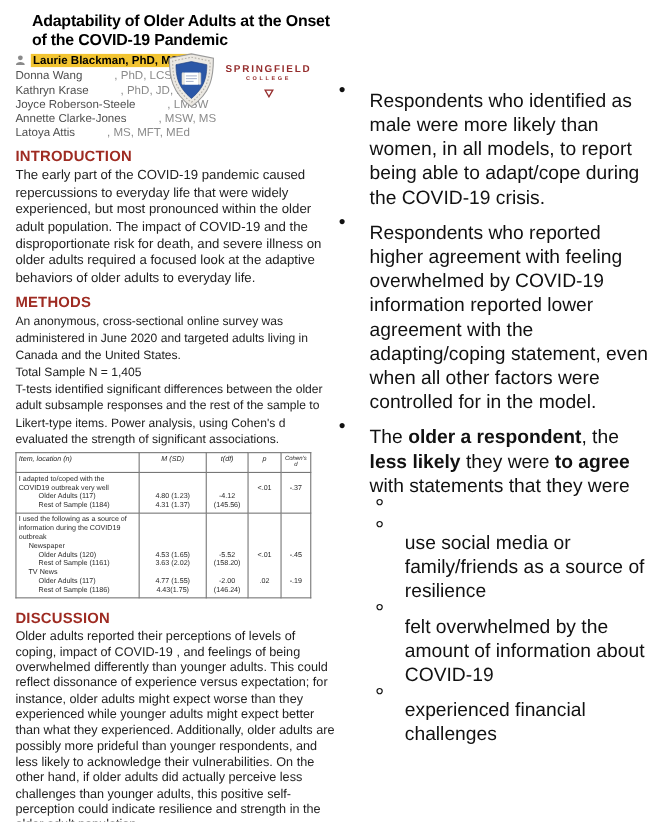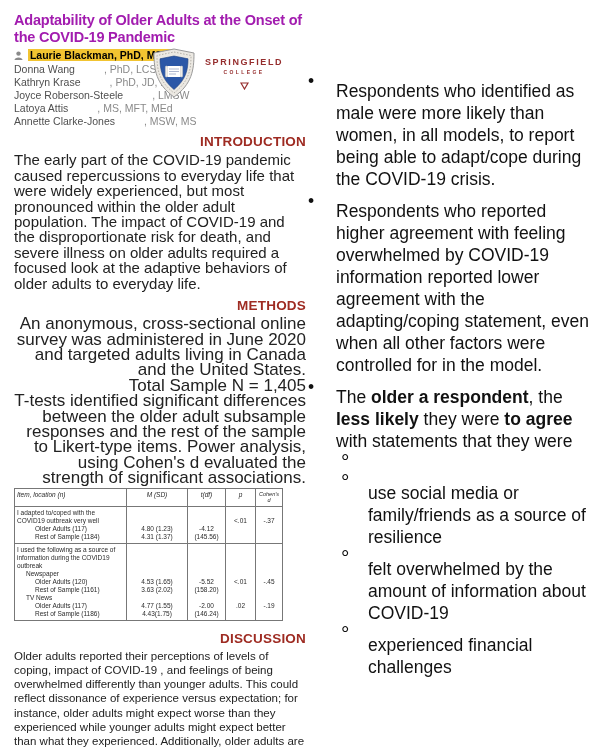--- a/index.html
+++ b/index.html
@@ -6,41 +6,41 @@
   html, body { background: #ffffff; }
   body { font-family: "Liberation Sans", sans-serif; }
   .poster {
     position: relative; width: 600px; height: 747px;
     background: #ffffff; overflow: hidden; color: #1f1f1f;
   }
   
   .left-col { position: absolute; left: 14px; top: 12px; width: 292px; }
   .title {
     font-size: 14.5px; font-weight: 700; line-height: 16.5px;
-    letter-spacing: -0.2px; color: #a21caf;
+    letter-spacing: -0.2px; color: #000000; margin-left: 15px;
   }
   .authors { margin-top: 4px; font-size: 10.5px; line-height: 12.9px; }
   .author-line { white-space: nowrap; }
   .person-icon { display: inline-block; vertical-align: -1px; margin-right: 2px; }
   .author-highlight { background: #f2c431; font-weight: 700; color: #000; padding: 0 2px; }
   .a-name { color: #4f4f4f; }
   .a-cred { color: #8a8a8a; padding-left: 29px; }
   
   .logo { position: absolute; left: 152px; top: 48px; display: flex; gap: 9px; align-items: flex-start; }
   .logo-text { padding-top: 9px; text-align: center; }
   .logo-name { font-size: 9px; font-weight: 700; letter-spacing: 1.6px; color: #952d2d; }
   .logo-sub { font-size: 5px; font-weight: 700; letter-spacing: 2.4px; color: #952d2d; margin-top: 2px; }
   .logo-tri { margin-top: 1px; }
   
   .sec-heading {
     font-size: 13.5px; font-weight: 700; color: #9e2b22;
-    letter-spacing: 0.2px; margin: 7px 0 3px 0; text-align: right;
-  }
-  .body-p { font-size: 15px; line-height: 15.4px; color: #222; }
-  .methods-line { font-size: 17px; line-height: 15.4px; color: #222; text-align: right; }
+    letter-spacing: 0.2px; margin: 7px 0 3px 0;
+  }
+  .body-p { font-size: 12px; line-height: 15.4px; color: #222; }
+  .methods-line { font-size: 11px; line-height: 15.4px; color: #222; }
   .disc-p { font-size: 11.5px; line-height: 14.3px; color: #222; }
   
   .results-table { border-collapse: collapse; margin-top: 2px; table-layout: fixed; }
   .results-table th, .results-table td {
     border: 1px solid #777; vertical-align: top;
     font-size: 6.5px; line-height: 8px; padding: 2px 2px;
     overflow: hidden; color: #2a2a2a;
   }
   .results-table th { font-style: italic; font-weight: 400; text-align: center; }
   .results-table th.col-item { text-align: left; }
@@ -71,22 +71,22 @@
           <svg width="9" height="9" viewBox="0 0 9 9">
               <circle cx="4.5" cy="2.6" r="2.2" fill="#8a8a8a"></circle>
               <path d="M0.5,9 C0.5,5.6 8.5,5.6 8.5,9 Z" fill="#8a8a8a"></path>
             </svg>
         </span>
         <span class="author-highlight">Laurie Blackman, PhD, MSW</span>
       </div>
       <div class="author-line"><span class="a-name">Donna Wang</span><span class="a-cred">, PhD, LCSW</span></div>
       <div class="author-line"><span class="a-name">Kathryn Krase</span><span class="a-cred">, PhD, JD, MSW</span></div>
       <div class="author-line"><span class="a-name">Joyce Roberson-Steele</span><span class="a-cred">, LMSW</span></div>
+      <div class="author-line"><span class="a-name">Annette Clarke-Jones</span><span class="a-cred">, MSW, MS</span></div>
       <div class="author-line"><span class="a-name">Latoya Attis</span><span class="a-cred">, MS, MFT, MEd</span></div>
-      <div class="author-line"><span class="a-name">Annette Clarke-Jones</span><span class="a-cred">, MSW, MS</span></div>
     </div>
 
     <h2 class="sec-heading">INTRODUCTION</h2>
     <p class="body-p">The early part of the COVID-19 pandemic caused repercussions to everyday life that were widely experienced, but most pronounced within the older adult population. The impact of COVID-19 and the disproportionate risk for death, and severe illness on older adults required a focused look at the adaptive behaviors of older adults to everyday life.</p>
 
     <h2 class="sec-heading">METHODS</h2>
     <p class="methods-line">An anonymous, cross-sectional online survey was administered in June 2020 and targeted adults living in Canada and the United States.</p>
     <p class="methods-line">Total Sample N = 1,405</p>
     <p class="methods-line">T-tests identified significant differences between the older adult subsample responses and the rest of the sample to Likert-type items. Power analysis, using Cohen's d evaluated the strength of significant associations.</p>
 

